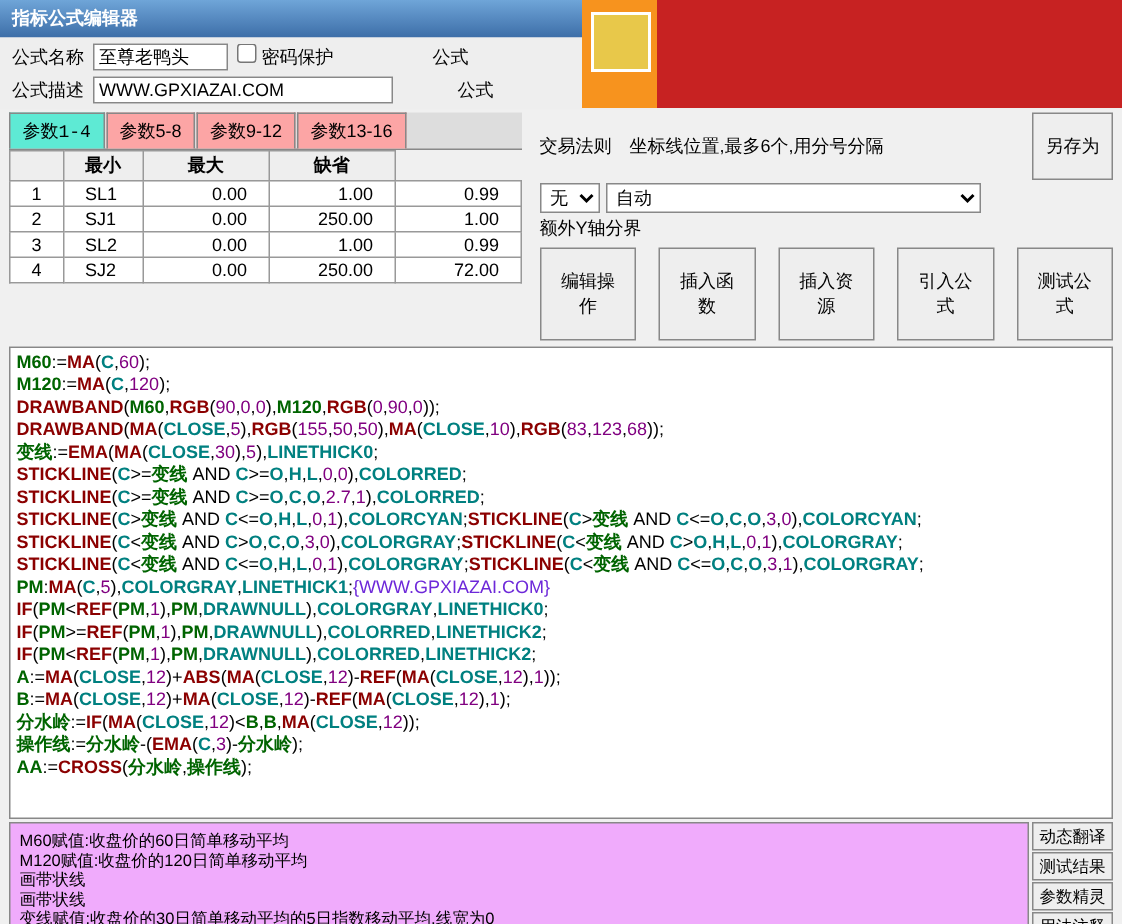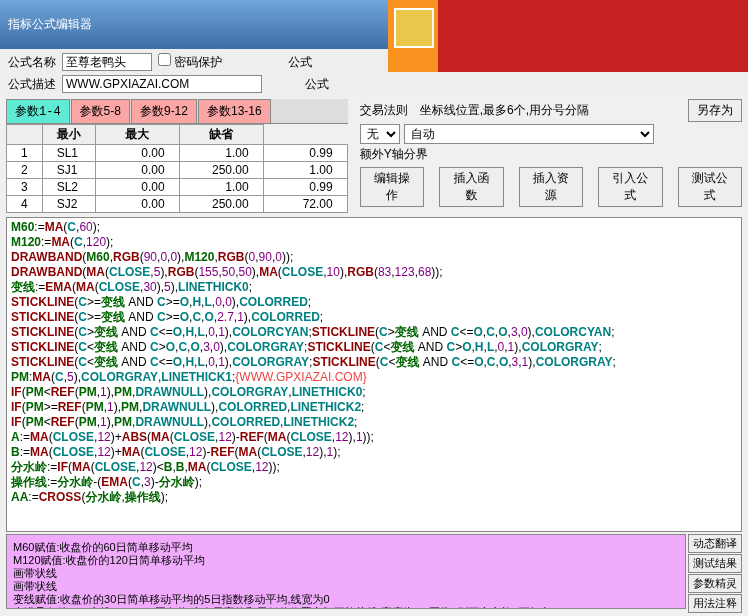--- a/index.html
+++ b/index.html
@@ -1,49 +1,49 @@
 <!DOCTYPE html>
 <html><head>
 <meta charset="utf-8">
 <style>
 * { margin:0; padding:0; box-sizing:border-box; font-family:"SimSun","宋体",sans-serif; font-size:12px; }
 body { background:#f0f0f0; width:748px; height:616px; overflow:hidden; position:relative; }
-.titlebar { background:linear-gradient(#6fa5d8,#3d6ea8); color:#fff; padding:16px 8px; font-weight:normal; }
+.titlebar { background:linear-gradient(#6fa5d8,#3d6ea8); color:#fff; padding:4px 8px; font-weight:bold; }
 .logo-overlay { position:absolute; top:0; right:0; height:72px; width:360px; background:linear-gradient(90deg,#f7931e,#f7931e 50px,#c72222 50px); color:#fff; display:flex; align-items:center; justify-content:flex-end; padding-right:12px; z-index:5; }
 .logo-overlay .url { font-size:30px; font-weight:bold; font-family:Arial; }
 .logo-icon { position:absolute; left:6px; top:8px; width:40px; height:40px; background:#e8c84a; border:2px solid #fff; }
 .form-area { background:#eee; padding:4px 8px; display:flex; flex-direction:column; gap:4px; }
 .form-row { display:flex; align-items:center; gap:6px; }
 .form-row label { display:inline-block; }
 .form-row input[type=text] { border:1px solid #888; padding:1px 3px; background:#fff; }
 .tabs { display:flex; border-bottom:1px solid #888; background:#ddd; }
 .tab { padding:3px 8px; border:1px solid #888; border-bottom:none; background:#fca5a5; margin-right:1px; cursor:pointer; }
 .tab.active { background:#5eead4;font-family:Liberation Mono, monospace; }
 .main-row { display:flex; gap:6px; padding:2px 6px; }
 .param-table { border-collapse:collapse; }
 .param-table th,.param-table td { border:1px solid #999; padding:1px 14px; text-align:left; background:#fff; }
 .param-table th { background:#eee; text-align:center; }
 .param-table input { border:none; width:55px; text-align:right; }
 .right-panel { flex:1; display:flex; flex-direction:column; gap:2px; padding-left:6px; }
 .rp-row { display:flex; align-items:center; gap:4px; }
 .rp-row select,.rp-row input { border:1px solid #888; background:#fff; padding:1px 2px; }
-.btn { border:1px solid #888; background:#eee; padding:2px 8px; cursor:pointer; }
+.btn { border:1px solid #888; background:#eee; padding:13px 8px; cursor:pointer; }
 .btn-row { display:flex; gap:15px; margin-top:2px; }
 .code-area { background:#fff; border:1px solid #888; margin:2px 6px; height:315px; overflow:auto; padding:2px 4px; font-family:"SimSun",monospace; line-height:15px; white-space:pre; }
 .bottom-area { display:flex; margin:0 6px; gap:2px; }
 .explain-box { flex:1; background:#f0abfc; border:1px solid #888; height:75px; padding:6px; font-size:11px; line-height:13px; overflow:hidden; white-space:pre-wrap; }
 .side-btns { display:flex; flex-direction:column; gap:1px; }
 .side-btns .btn { font-size:11px; padding:1px 4px; }
 
 .kw { color:#008080; font-weight:bold; }
 .fn { color:#8b0000; font-weight:bold; }
 .num { color:#800080; }
 .var { color:#006400; font-weight:bold; }
 .op { color:#000; }
-.cm { color:#ef4444; }
+.cm { color:#6d28d9; }
 </style>
 </head>
 <body>
 
 <div class="titlebar"><span>指标公式编辑器</span></div>
 
 <div class="logo-overlay">
   <div class="logo-icon"></div>
 </div>
 

